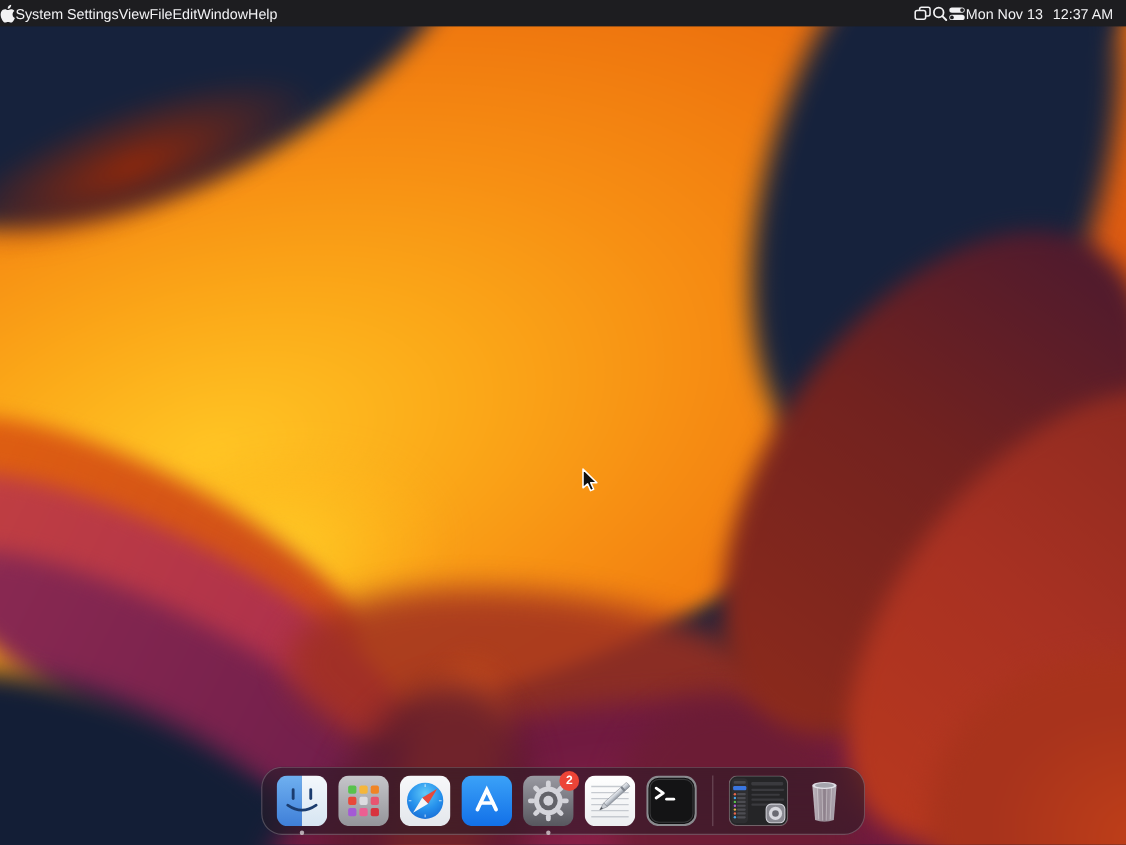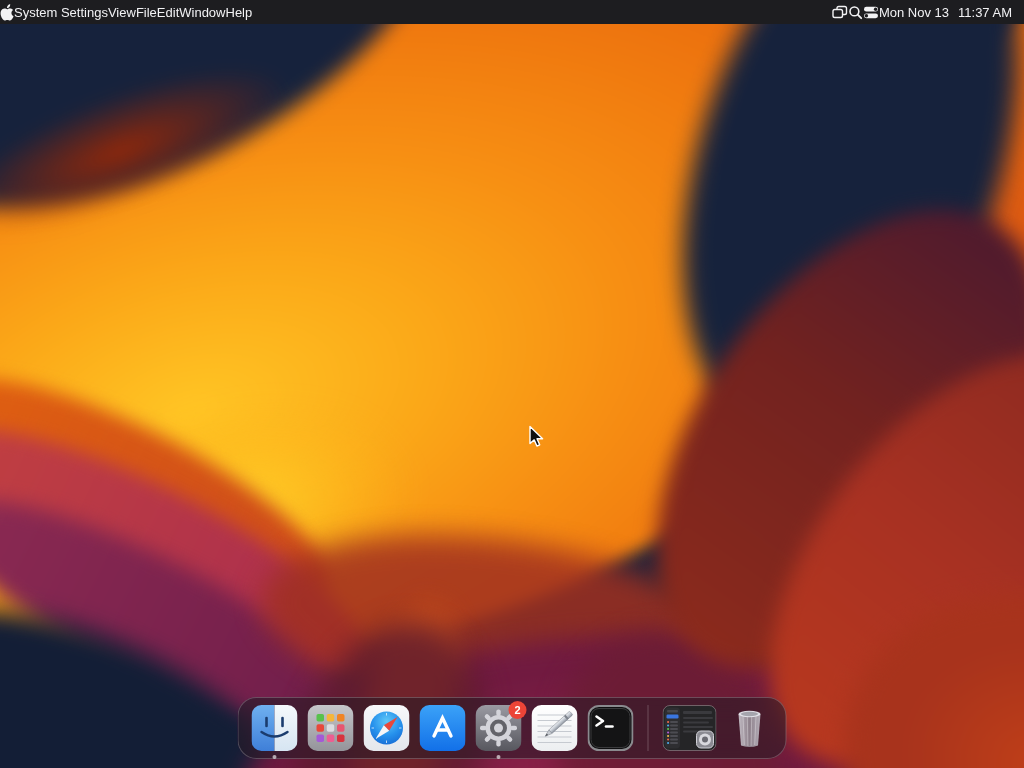--- a/index.html
+++ b/index.html
@@ -127,21 +127,21 @@
     <button class="mb-icon">
       <svg width="16" height="15" viewBox="0 0 16 15">
         <rect x="1" y="1.8" width="14" height="4.8" rx="2.4" fill="#f2f2f4"></rect>
         <circle cx="12.6" cy="4.2" r="1.7" fill="#1d1d20"></circle>
         <rect x="1" y="8.4" width="14" height="4.8" rx="2.4" fill="#f2f2f4"></rect>
         <circle cx="3.4" cy="10.8" r="1.7" fill="#1d1d20"></circle>
       </svg>
     </button>
     <button class="mb-clock">
       <span>Mon Nov 13</span>
-      <span>11:37 AM</span>
+      <span>12:37 AM</span>
     </button>
   </div>
 </header>
 
 <nav class="dock">
 
   <div class="dock-item" title="Finder">
     <svg viewBox="0 0 46 46">
       <defs>
         <linearGradient id="finL" x1="0" y1="0" x2="0" y2="1">

